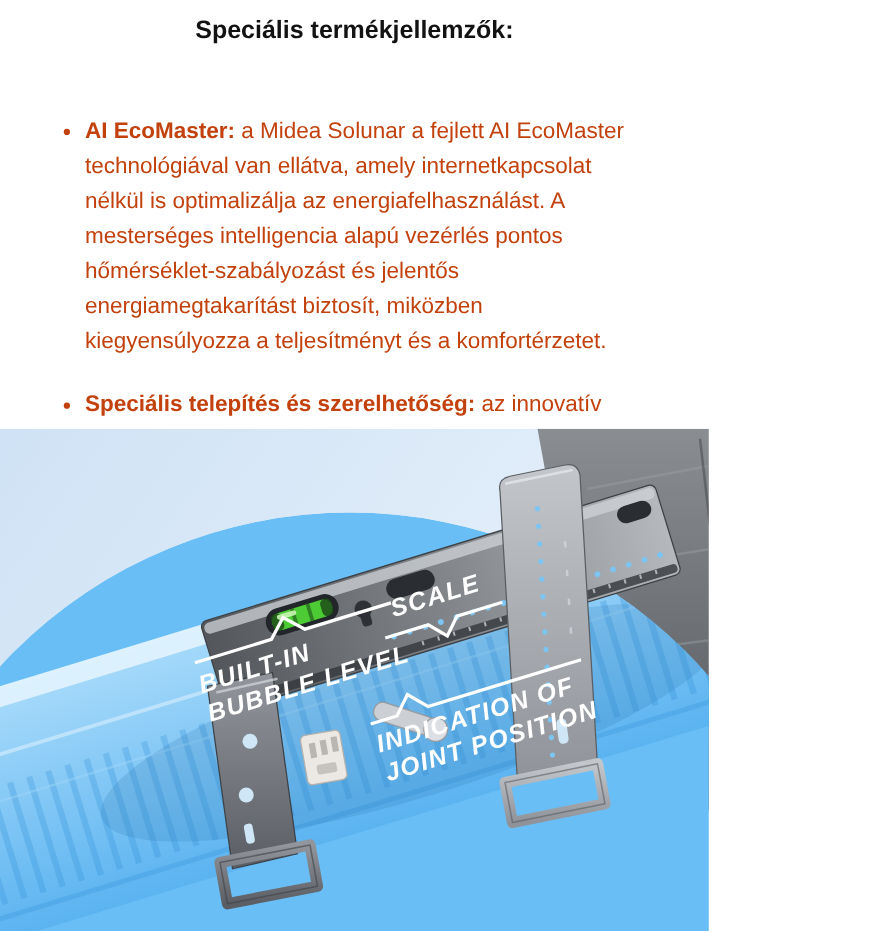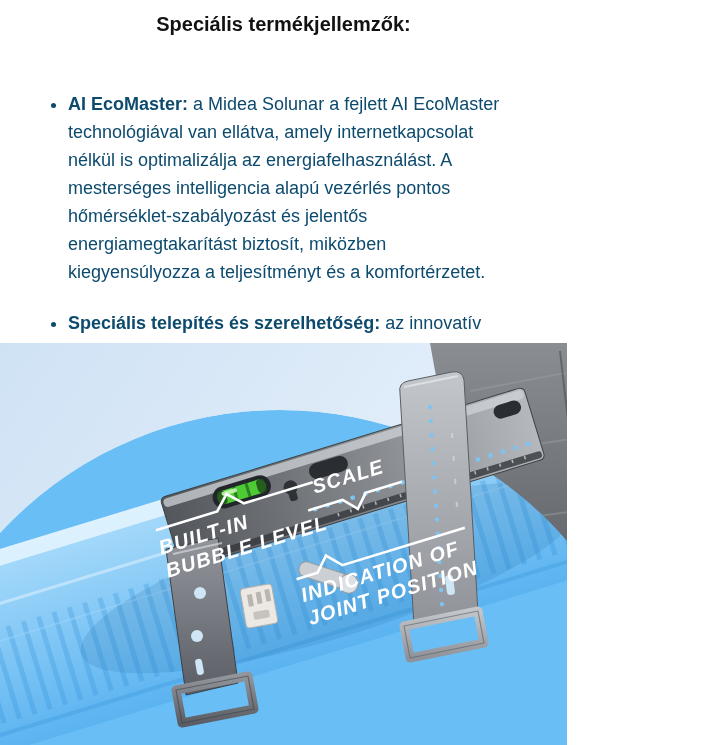--- a/index.html
+++ b/index.html
@@ -22,21 +22,21 @@
   .features{
     margin:54px 0 0;
     padding:0 46px 0 68px;
     list-style:disc;
   }
   .features li{
     max-width:600px;
     font-size:18px;
     line-height:28px;
     margin:0 0 23px 0;
-    color:#0c4a6e;
+    color:#c2410c;
   }
   .features li b{font-weight:bold;}
   .hero{
     position:absolute;
     left:0;bottom:0;
     width:716px;height:402px;
     margin:0;
   }
   .hero svg{display:block;}
   .hero text{

